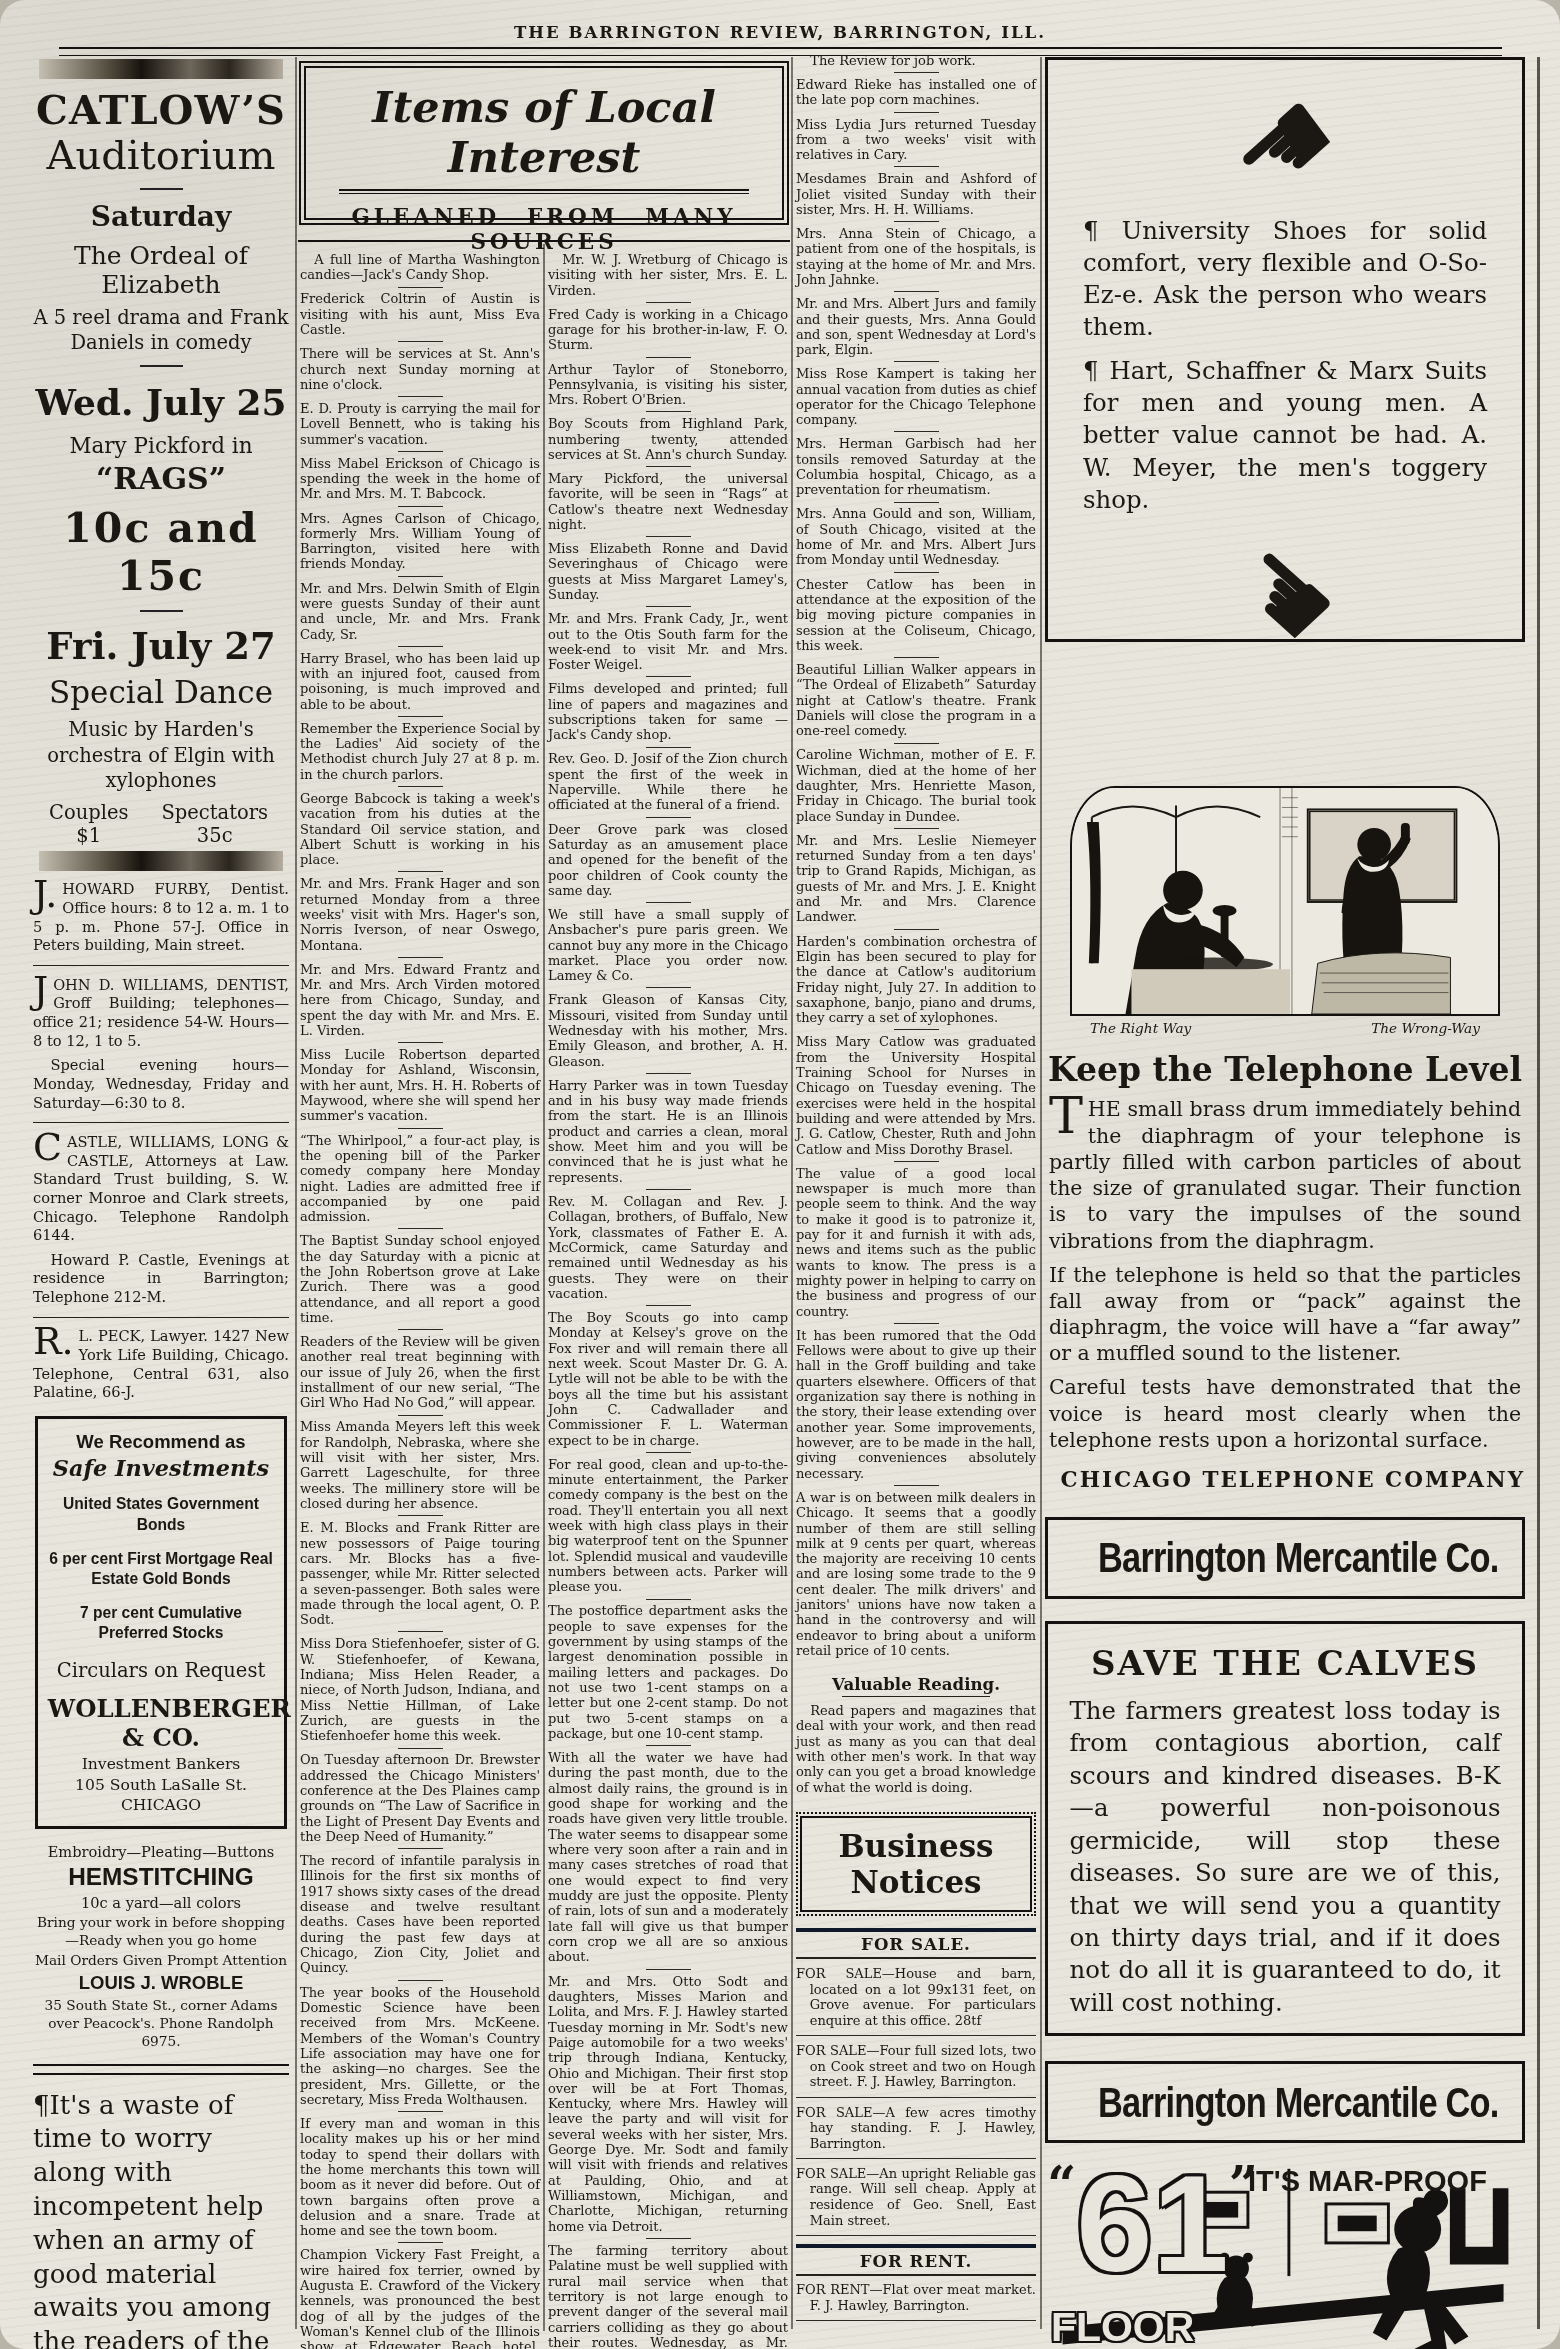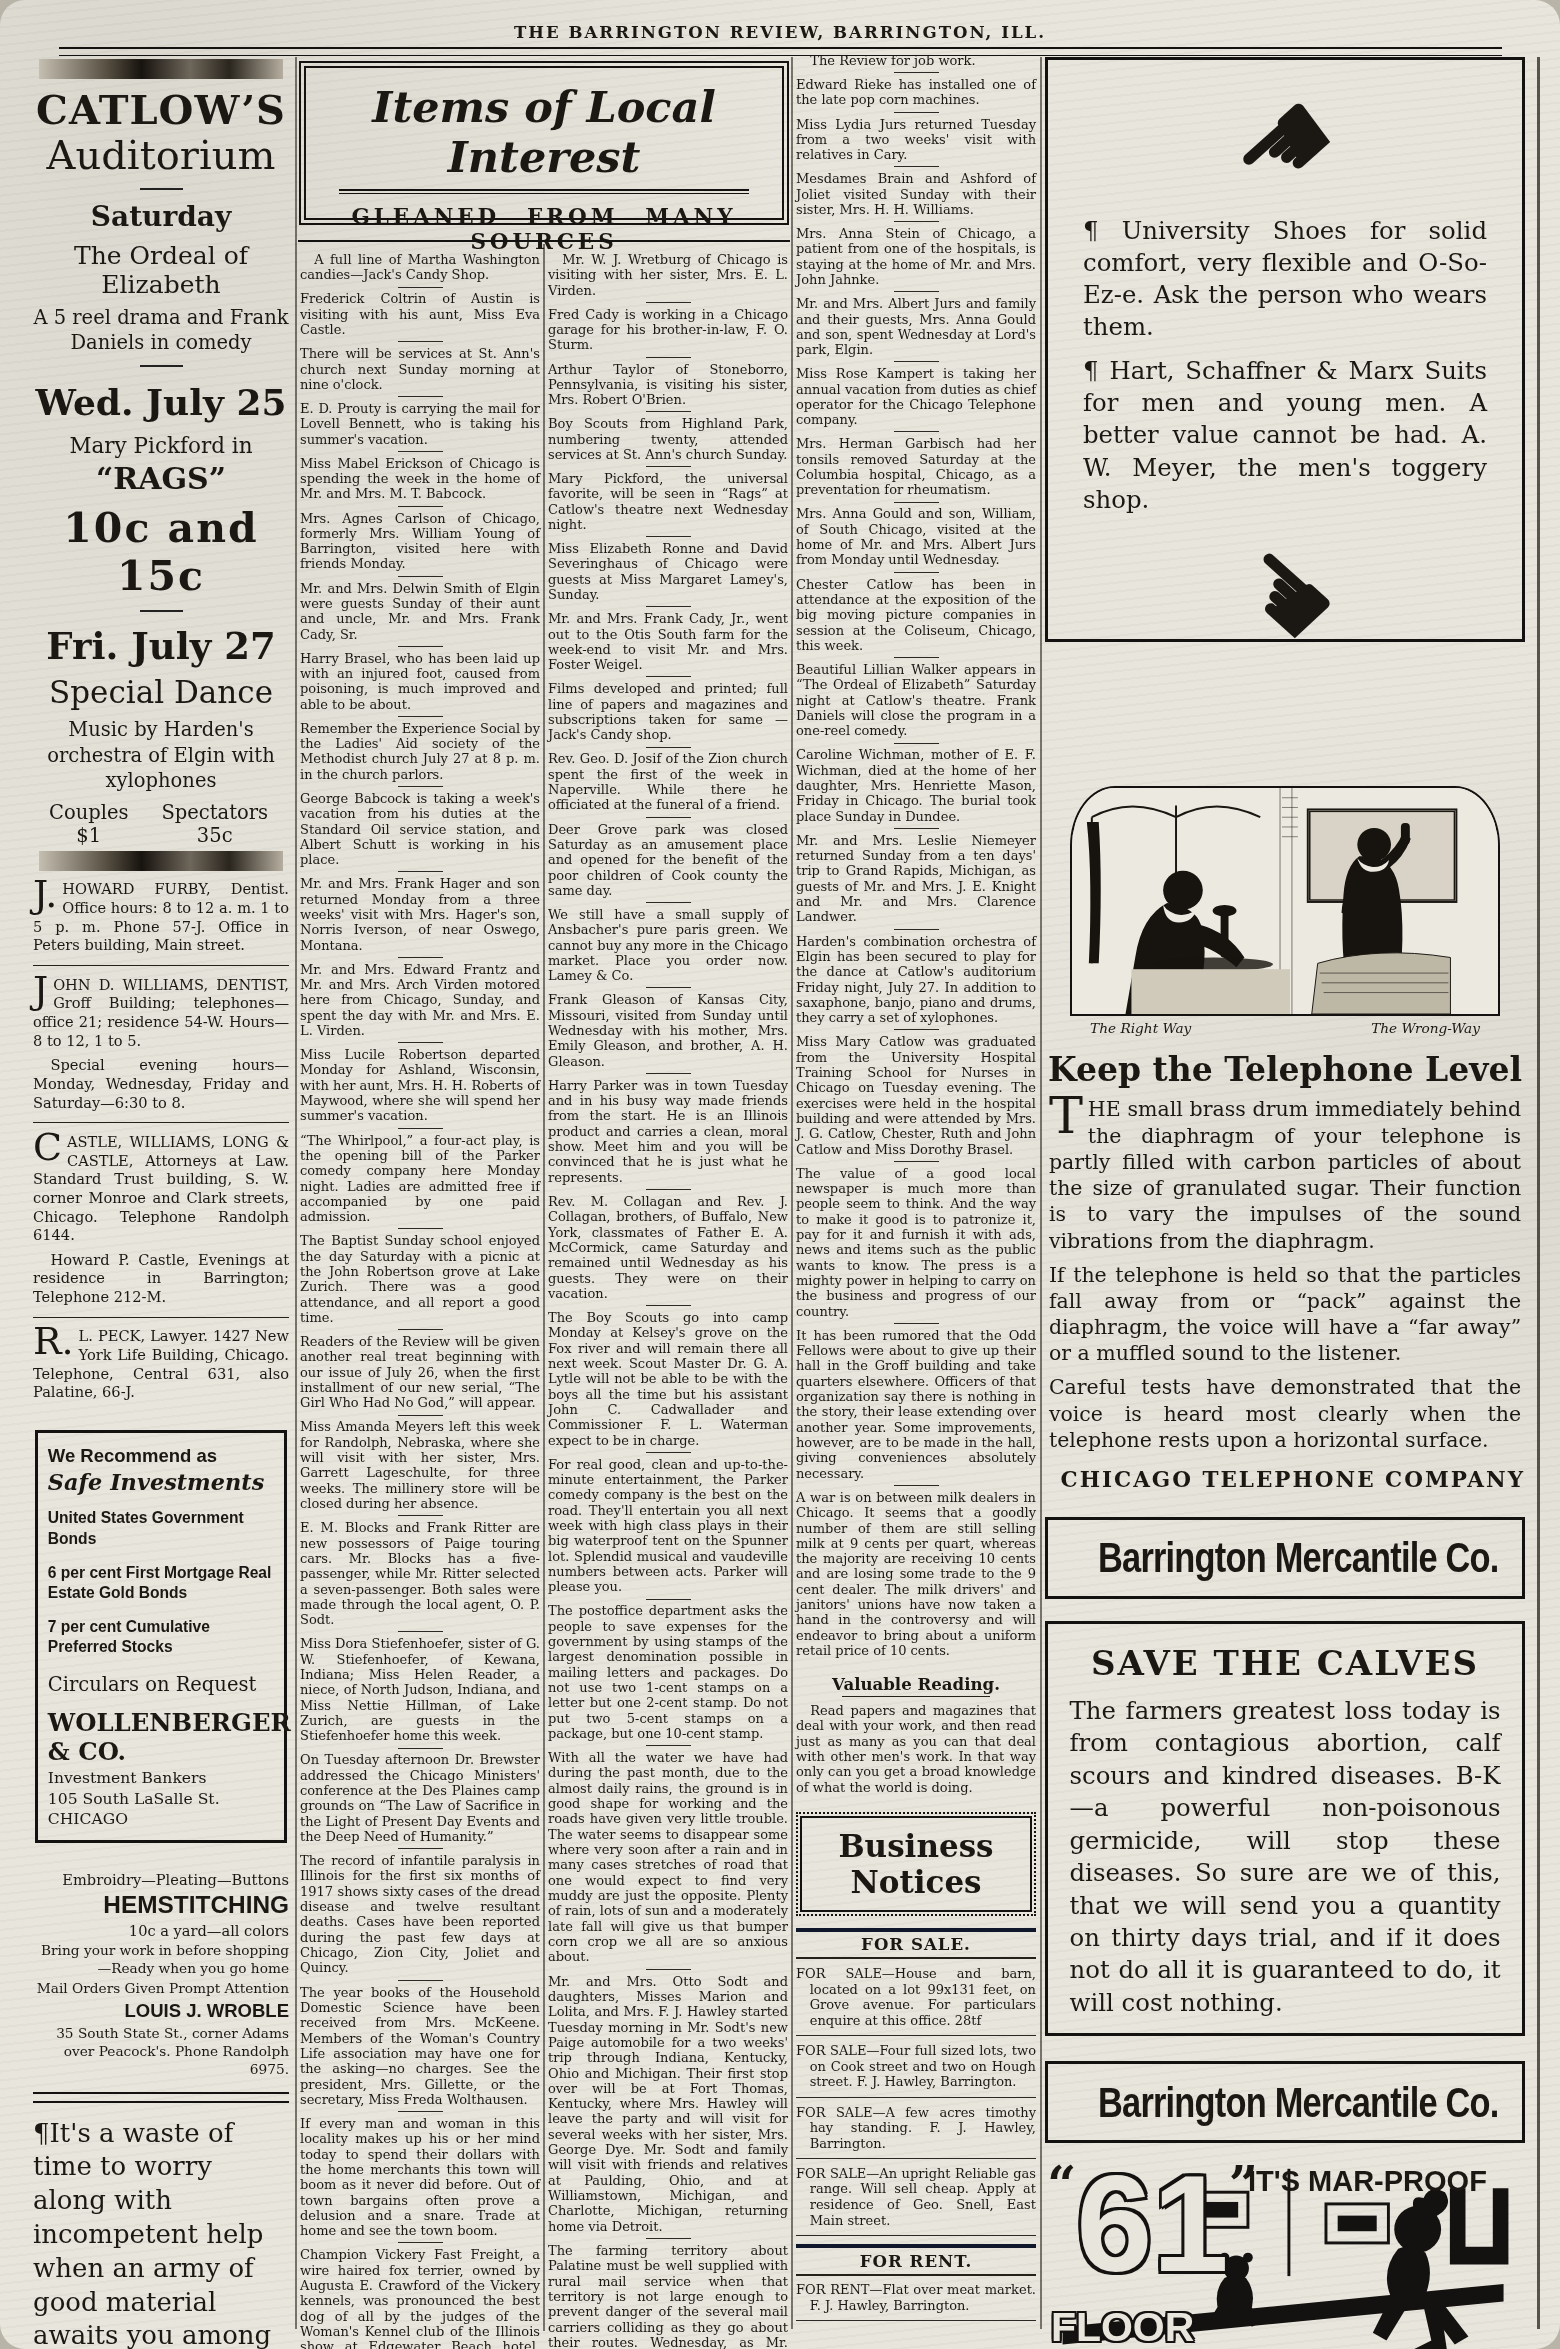--- a/index.html
+++ b/index.html
@@ -34,29 +34,29 @@
   .c-price{font-size:41px;font-weight:bold;letter-spacing:2px;margin-top:7.8px;}
   .c-day3{font-size:37px;font-weight:bold;margin-top:11.7px;}
   .c-dance{font-size:31px;margin-top:5.9px;text-align:center;}
   .c-music{font-size:19.5px;line-height:1.3;margin-top:7.8px;}
   .c-row{display:flex;justify-content:space-between;font-size:19.5px;margin:7.8px 2px 3.9px;}
   .colrule{border:none;border-top:1.5px solid #24211b;margin:9.8px 0;}
   .card{font-size:14.6px;text-align:justify;line-height:1.28;margin:7.8px 0 5.9px;}
   .dropcap{float:left;font-size:38px;line-height:29px;padding-right:4.9px;}
   .card-extra{font-size:14.6px;text-align:justify;line-height:1.28;text-indent:1.2em;margin:5.9px 0;}
   .card-extra:empty{display:none;}
-  .wollen{border:3.9px solid #141210;padding:11.7px 9.8px;text-align:left;margin:28px 2px;}
+  .wollen{border:3.9px solid #141210;padding:11.7px 9.8px;text-align:center;margin:14px 2px;}
   .w-line1{font-size:18.5px;font-weight:bold;font-family:"Liberation Sans",sans-serif;}
   .w-line2{font-size:22.4px;font-style:italic;font-weight:bold;margin-top:2px;}
   .w-items p{font-size:15.6px;font-weight:bold;font-family:"Liberation Sans",sans-serif;
         margin:13.7px 0;line-height:1.3;}
   .w-circ{font-size:19.5px;margin:15.6px 0 11.7px;}
   .w-name{font-size:24.4px;font-weight:bold;margin-top:5.9px;}
   .w-sub{font-size:15.6px;margin-top:2.9px;}
-  .hem{text-align:right;margin-top:11.7px;}
+  .hem{text-align:center;margin-top:11.7px;}
   .hem-l1{font-size:14.6px;}
   .hem-title{font-size:24.4px;font-weight:bold;font-family:"Liberation Sans",sans-serif;margin:2.9px 0;}
   .hem-l2{font-size:14.6px;}
   .hem-l3{font-size:13.7px;line-height:1.3;margin-top:2.9px;}
   .hem-l4{font-size:13.7px;margin-top:2.9px;}
   .hem-name{font-size:18.5px;font-weight:bold;font-family:"Liberation Sans",sans-serif;margin-top:3.9px;}
   .hem-addr{font-size:13.7px;line-height:1.3;margin-top:2.9px;}
   .heavy{height:6.8px;border-top:2.9px solid #141210;border-bottom:2px solid #141210;margin:13.7px 0;}
   .promo p{font-size:26px;line-height:1.3;margin:7.8px 0 13.7px;}
   

